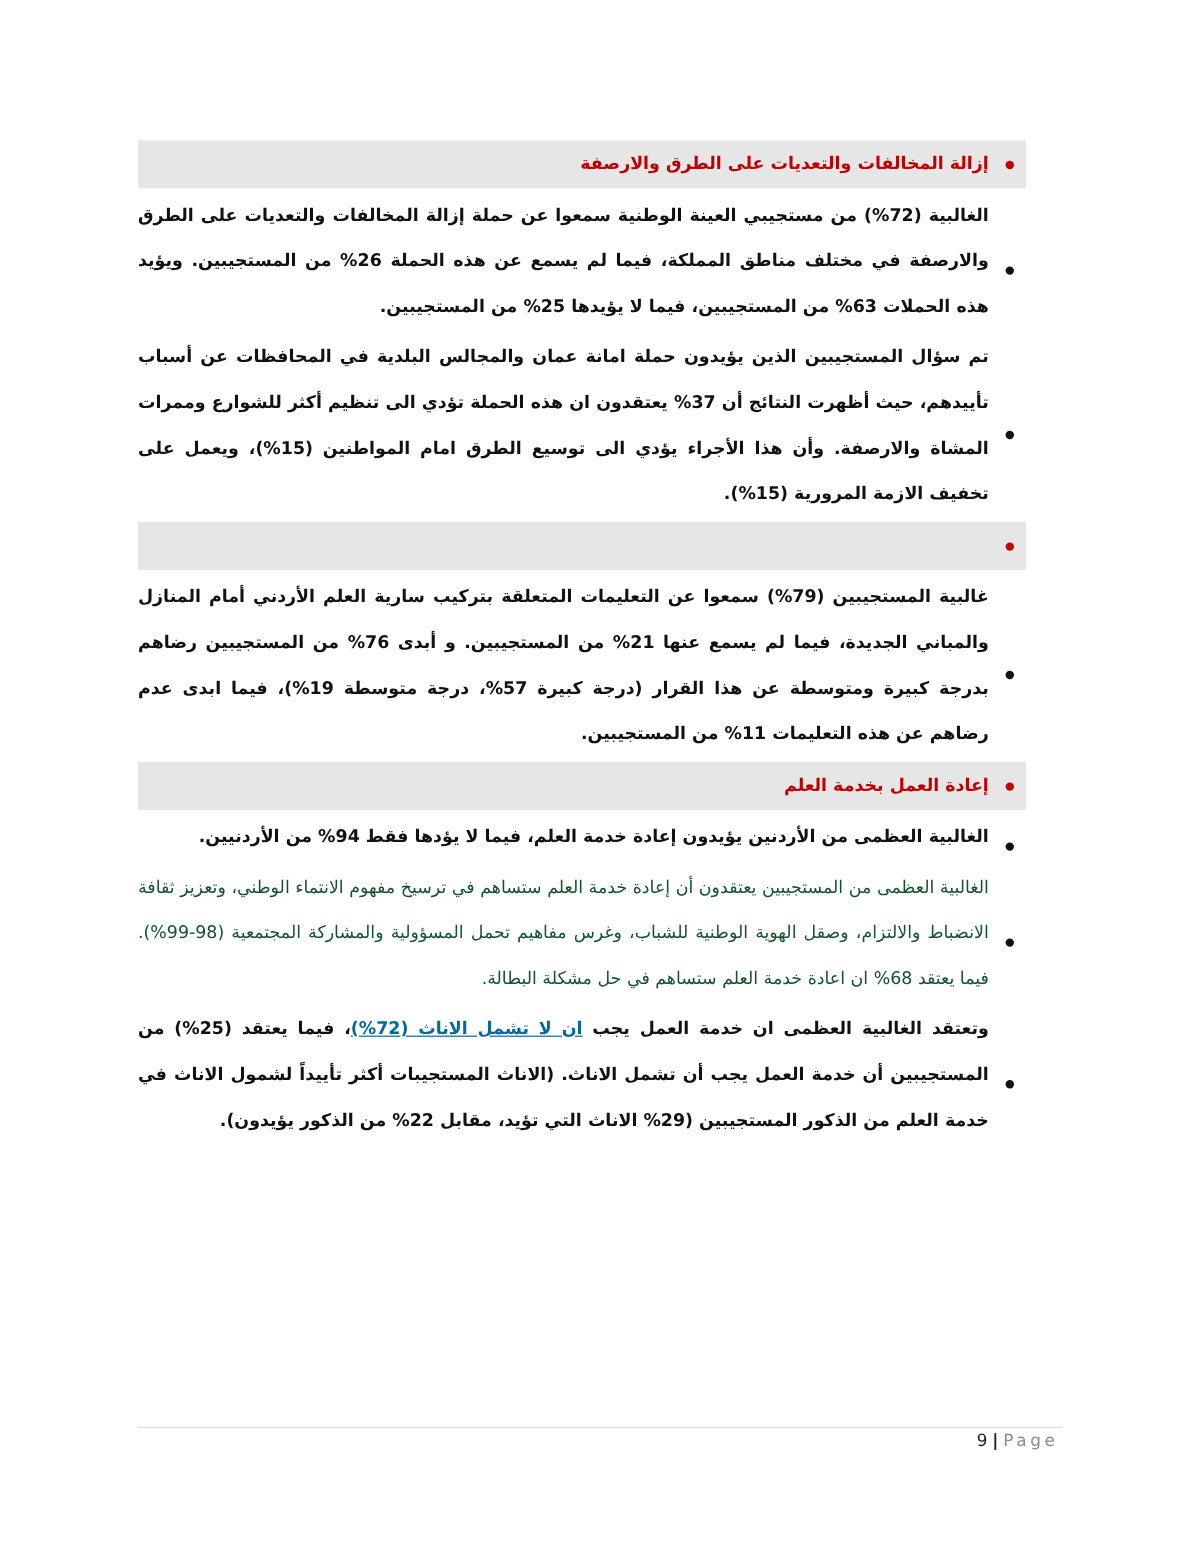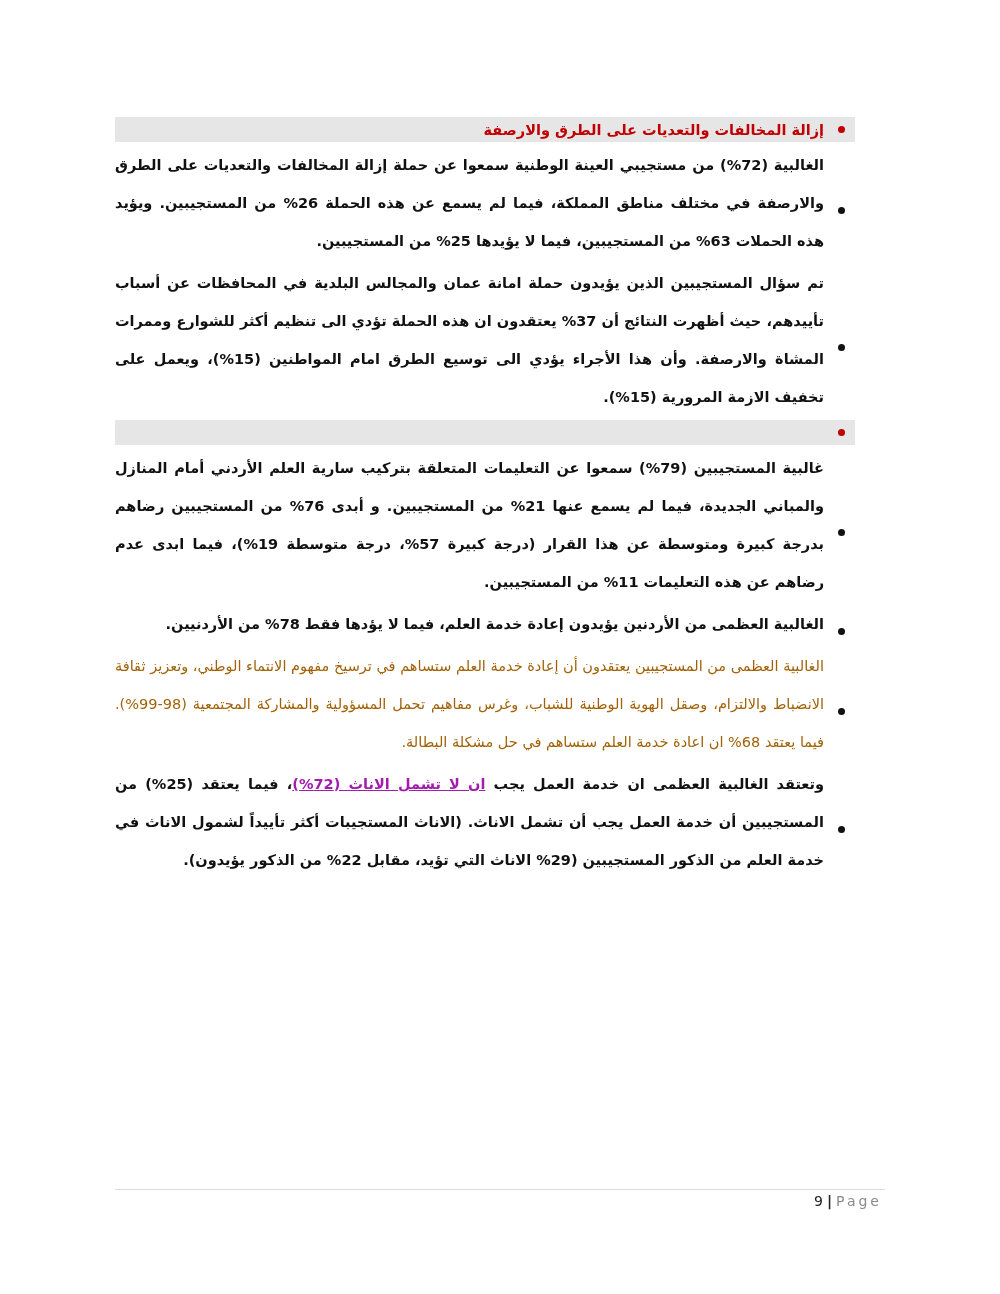--- a/index.html
+++ b/index.html
@@ -7,21 +7,21 @@
       width: 1000px; height: 1294px; position: relative; overflow: hidden;
       font-family: "DejaVu Sans", sans-serif;
       color: #111111;
     }
     .page-content {
       position: absolute; left: 115px; top: 117px; width: 740px;
       direction: rtl;
     }
     .section-header {
       background: #e6e6e6;
-      height: 25px;
+      height: 40px;
       display: flex; align-items: center;
       padding-right: 10px;
       box-sizing: border-box;
       margin-bottom: 4px;
     }
     .section-header .bullet {
       width: 7px; height: 7px; border-radius: 50%;
       background: #c00000; flex: 0 0 auto;
       margin-left: 14px; margin-right: 0;
     }
@@ -36,22 +36,22 @@
     .item .bullet {
       width: 7px; height: 7px; border-radius: 50%;
       background: #111; flex: 0 0 auto;
       margin-left: 14px; margin-top: 14px;
     }
     .item .text {
       font-size: 14.5px; line-height: 38px;
       text-align: justify; flex: 1 1 auto;
       font-weight: bold;
     }
-    .item .text.regular { font-weight: normal; color: #a16207; }
-    .item .text .red-u { color: #a21caf; text-decoration: underline; }
+    .item .text.regular { font-weight: normal; color: #14532d; }
+    .item .text .red-u { color: #0369a1; text-decoration: underline; }
     .footer-rule {
       position: absolute; left: 115px; top: 1189px; width: 770px;
       height: 1px; background: #dcdcdc;
     }
     .footer {
       position: absolute; right: 118px; top: 1193px;
       font-family: "DejaVu Sans", sans-serif; font-size: 14px;
       direction: ltr;
       text-align: right;
     }
@@ -78,23 +78,27 @@
   </div>
 
   <div class="section-header">
     <span class="bullet"></span>
   </div>
   <div class="item">
     <span class="bullet"></span>
     <span class="text">غالبية المستجيبين (79%) سمعوا عن التعليمات المتعلقة بتركيب سارية العلم الأردني أمام المنازل والمباني الجديدة، فيما لم يسمع عنها 21% من المستجيبين. و أبدى 76% من المستجيبين رضاهم بدرجة كبيرة ومتوسطة عن هذا القرار (درجة كبيرة 57%، درجة متوسطة 19%)، فيما ابدى عدم رضاهم عن هذه التعليمات 11% من المستجيبين.</span>
   </div>
 
+  <div class="section-header">
+    <span class="bullet"></span>
+    <span class="title">إعادة العمل بخدمة العلم</span>
+  </div>
   <div class="item">
     <span class="bullet"></span>
-    <span class="text">الغالبية العظمى من الأردنين يؤيدون إعادة خدمة العلم، فيما لا يؤدها فقط 78% من الأردنيين.</span>
+    <span class="text">الغالبية العظمى من الأردنين يؤيدون إعادة خدمة العلم، فيما لا يؤدها فقط 94% من الأردنيين.</span>
   </div>
   <div class="item">
     <span class="bullet"></span>
     <span class="text regular">الغالبية العظمى من المستجيبين يعتقدون أن إعادة خدمة العلم ستساهم في ترسيخ مفهوم الانتماء الوطني، وتعزيز ثقافة الانضباط والالتزام، وصقل الهوية الوطنية للشباب، وغرس مفاهيم تحمل المسؤولية والمشاركة المجتمعية (98-99%). فيما يعتقد 68% ان اعادة خدمة العلم ستساهم في حل مشكلة البطالة.</span>
   </div>
   <div class="item">
     <span class="bullet"></span>
     <span class="text"><span>وتعتقد الغالبية العظمى ان خدمة العمل يجب </span><span class="red-u">ان لا تشمل الاناث (72%)</span><span>، فيما يعتقد (25%) من المستجيبين أن خدمة العمل يجب أن تشمل الاناث. (الاناث المستجيبات أكثر تأييداً لشمول الاناث في خدمة العلم من الذكور المستجيبين (29% الاناث التي تؤيد، مقابل 22% من الذكور يؤيدون).</span></span>
   </div>
 

